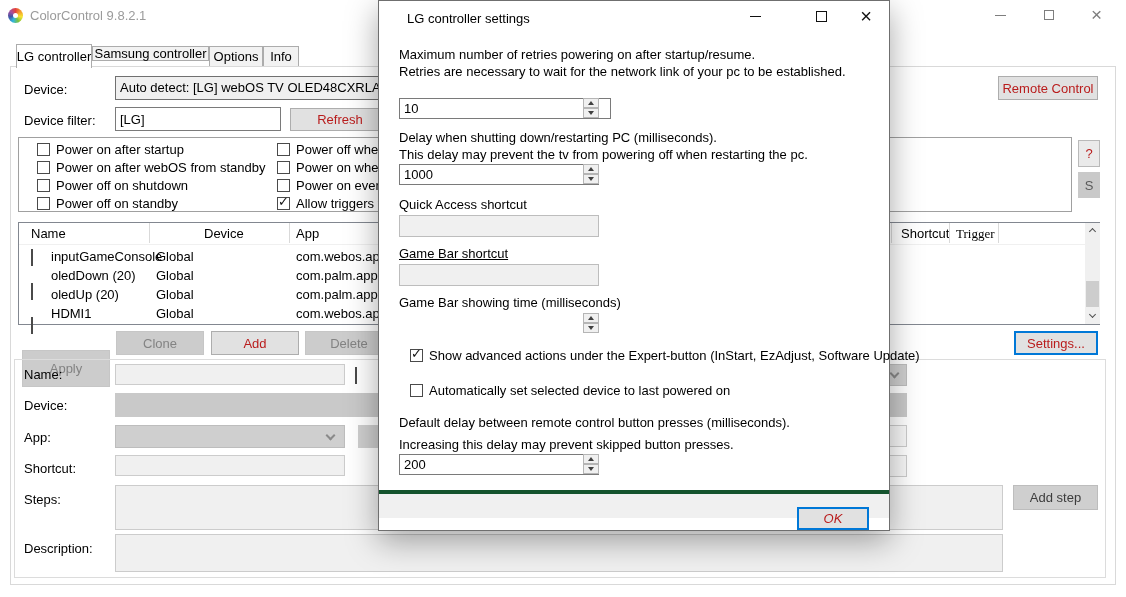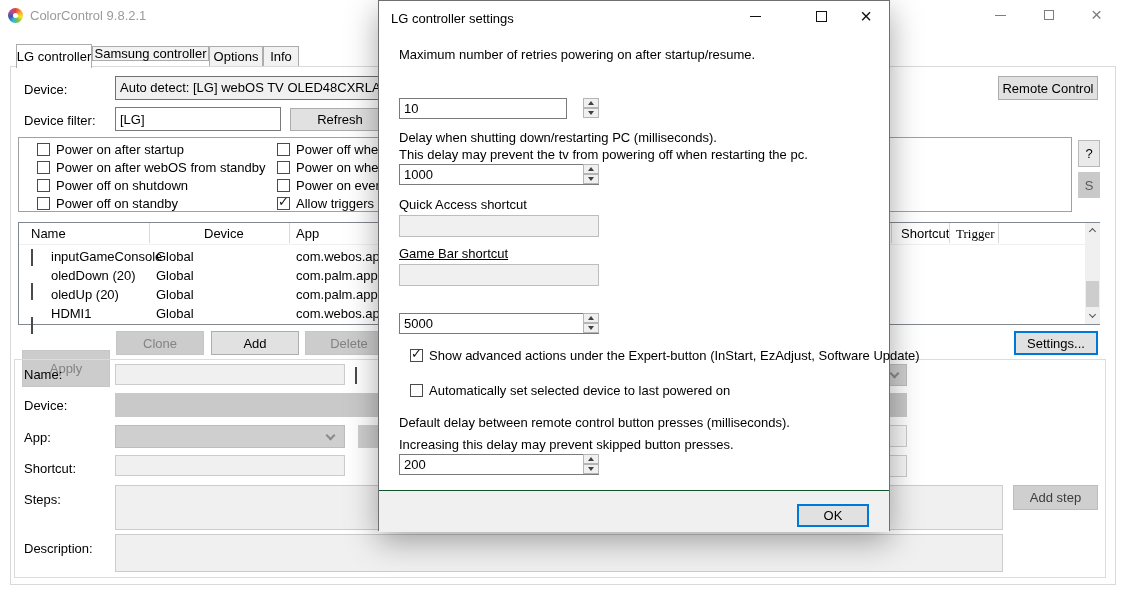--- a/index.html
+++ b/index.html
@@ -3,21 +3,21 @@
 <meta charset="utf-8">
 <style>
   * { margin:0; padding:0; box-sizing:border-box; }
   html,body { width:1126px; height:597px; background:#fff; overflow:hidden;
     font-family:"Liberation Sans","DejaVu Sans",sans-serif; font-size:13px; color:#000; }
   .abs { position:absolute; }
   .app { position:relative; width:1126px; height:597px; background:#fff; }
 
   
   .btn { background:#e1e1e1; border:1px solid #adadad; display:flex; align-items:center;
-         justify-content:center; font-size:13px; color:#000000; }
+         justify-content:center; font-size:13px; color:#b91c1c; }
   .btn.disabled { background:#cccccc; border-color:#c6c6c6; color:#838383; }
   .btn.flat { background:#cfcfcf; border:1px solid #bdbdbd; color:#3c3c3c; }
   .btn.focus { border:2px solid #0078d7; background:#e1e1e1; }
   .txt { background:#fff; border:1px solid #7a7a7a; font-size:13px; padding:2px 4px;
          font-family:"Liberation Sans","DejaVu Sans",sans-serif; }
   .txt.gray { background:#f0f0f0; border:1px solid #bdbdbd; }
   .txt.soft { background:#f0f0f0; border:1px solid #cccccc; }
   .cb { width:13px; height:13px; border:1px solid #4a4a4a; background:#fff; position:relative; flex:0 0 13px; }
   .cb.on::after { content:"✓"; position:absolute; left:0px; top:-4px; font-size:13px; color:#111; }
   .cbrow { display:flex; align-items:center; gap:6px; position:absolute; white-space:nowrap;padding-left:9px; }
@@ -57,22 +57,22 @@
   .sbar .arrow { position:absolute; left:0; width:100%; height:16px; display:flex;
                  align-items:center; justify-content:center; }
   .sbar .chev { width:5px;height:5px;border-right:1.5px solid #505050;border-bottom:1.5px solid #505050; }
   .thumb { position:absolute; left:1px; width:13px; background:#cdcdcd; }
   .groupbox { position:absolute; border:1px solid #dcdcdc; }
 
   
   .dialog { position:absolute; left:378px; top:0; width:512px; height:531px; background:#fff;
             border:1px solid #6f6f6f; box-shadow:0 10px 30px rgba(0,0,0,.35); z-index:10; }
   .dlg-title { position:absolute; left:0; top:0; width:100%; height:32px; background:#fff; }
-  .dlg-footer { position:absolute; left:0; top:489px; width:100%; height:42px; background:#f0f0f0;
-                border-top:1px solid #14532d; }
+  .dlg-footer { position:absolute; left:0; top:489px; width:100%; height:28px; background:#f0f0f0;
+                border-top:4px solid #14532d;font-style:italic; }
   .dlg-text { position:absolute; font-size:13px; color:#000; }
 </style>
 </head>
 <body>
 
 <div class="app">
 
   
   <div class="abs" style="left:8px;top:8px;">
       <div class="appicon"></div>
@@ -230,34 +230,35 @@
   <div class="lbl" style="left:24px;top:492px;">Steps:</div>
   <div class="abs txt soft" style="left:115px;top:485px;width:888px;height:45px;"></div>
   <div class="abs btn flat" style="left:1013px;top:485px;width:85px;height:25px;">Add step</div>
 
   <div class="lbl" style="left:24px;top:541px;">Description:</div>
   <div class="abs txt soft" style="left:115px;top:534px;width:888px;height:38px;"></div>
 
   
   <div class="dialog">
     <div class="dlg-title">
-      <span class="abs" style="left:12px;top:10px;">LG controller settings</span>
+      <span class="abs" style="left:28px;top:10px;">LG controller settings</span>
       <div class="abs winbtn" style="left:756px;top:0;width:32px;height:30px;left:360px;">
         <div style="width:11px;height:1px;background:#111;"></div>
       </div>
       <div class="abs winbtn" style="left:426px;top:0;width:32px;height:30px;">
         <div style="width:11px;height:11px;border:1px solid #111;"></div>
       </div>
       <div class="abs winbtn" style="left:470px;top:0;width:34px;height:30px;font-size:20px;color:#111;">
         <span>×</span>
       </div>
     </div>
 
     <div class="dlg-text" style="left:20px;top:46px;">Maximum number of retries powering on after startup/resume.</div>
-    <input class="abs txt" style="left: 20px; top: 97px; width: 168px; height: 21px;" value="10">
+    <div class="dlg-text" style="left:20px;top:63px;width:455px;">Retries are necessary to wait for the network link of your pc to be established.</div>
+    <input class="abs txt" style="left: 20px; top: 97px; width: 212px; height: 21px;" value="10">
     <div class="spin" style="left:204px;top:97px;">
       <div>
           <span class="tri-up"></span>
         </div>
       <div>
           <span class="tri-down"></span>
         </div>
     </div>
 
     <div class="dlg-text" style="left:20px;top:146px;">This delay may prevent the tv from powering off when restarting the pc.</div>
@@ -271,21 +272,21 @@
           <span class="tri-down"></span>
         </div>
     </div>
 
     <div class="dlg-text" style="left:20px;top:196px;">Quick Access shortcut</div>
     <input class="abs txt gray" style="left: 20px; top: 214px; width: 200px; height: 22px;" value="">
 
     <div class="dlg-text" style="left:20px;top:245px;text-decoration:underline;">Game Bar shortcut</div>
     <input class="abs txt gray" style="left: 20px; top: 263px; width: 200px; height: 22px;" value="">
 
-    <input class="abs txt" style="left: 20px; top: 312px; width: 200px; height: 21px;" value="5000">
+    <div class="dlg-text" style="left:20px;top:294px;">Game Bar showing time (milliseconds)</div>
     <div class="spin" style="left:204px;top:312px;">
       <div>
           <span class="tri-up"></span>
         </div>
       <div>
           <span class="tri-down"></span>
         </div>
     </div>
 
     <div class="cbrow" style="left:22px;top:347px;">

